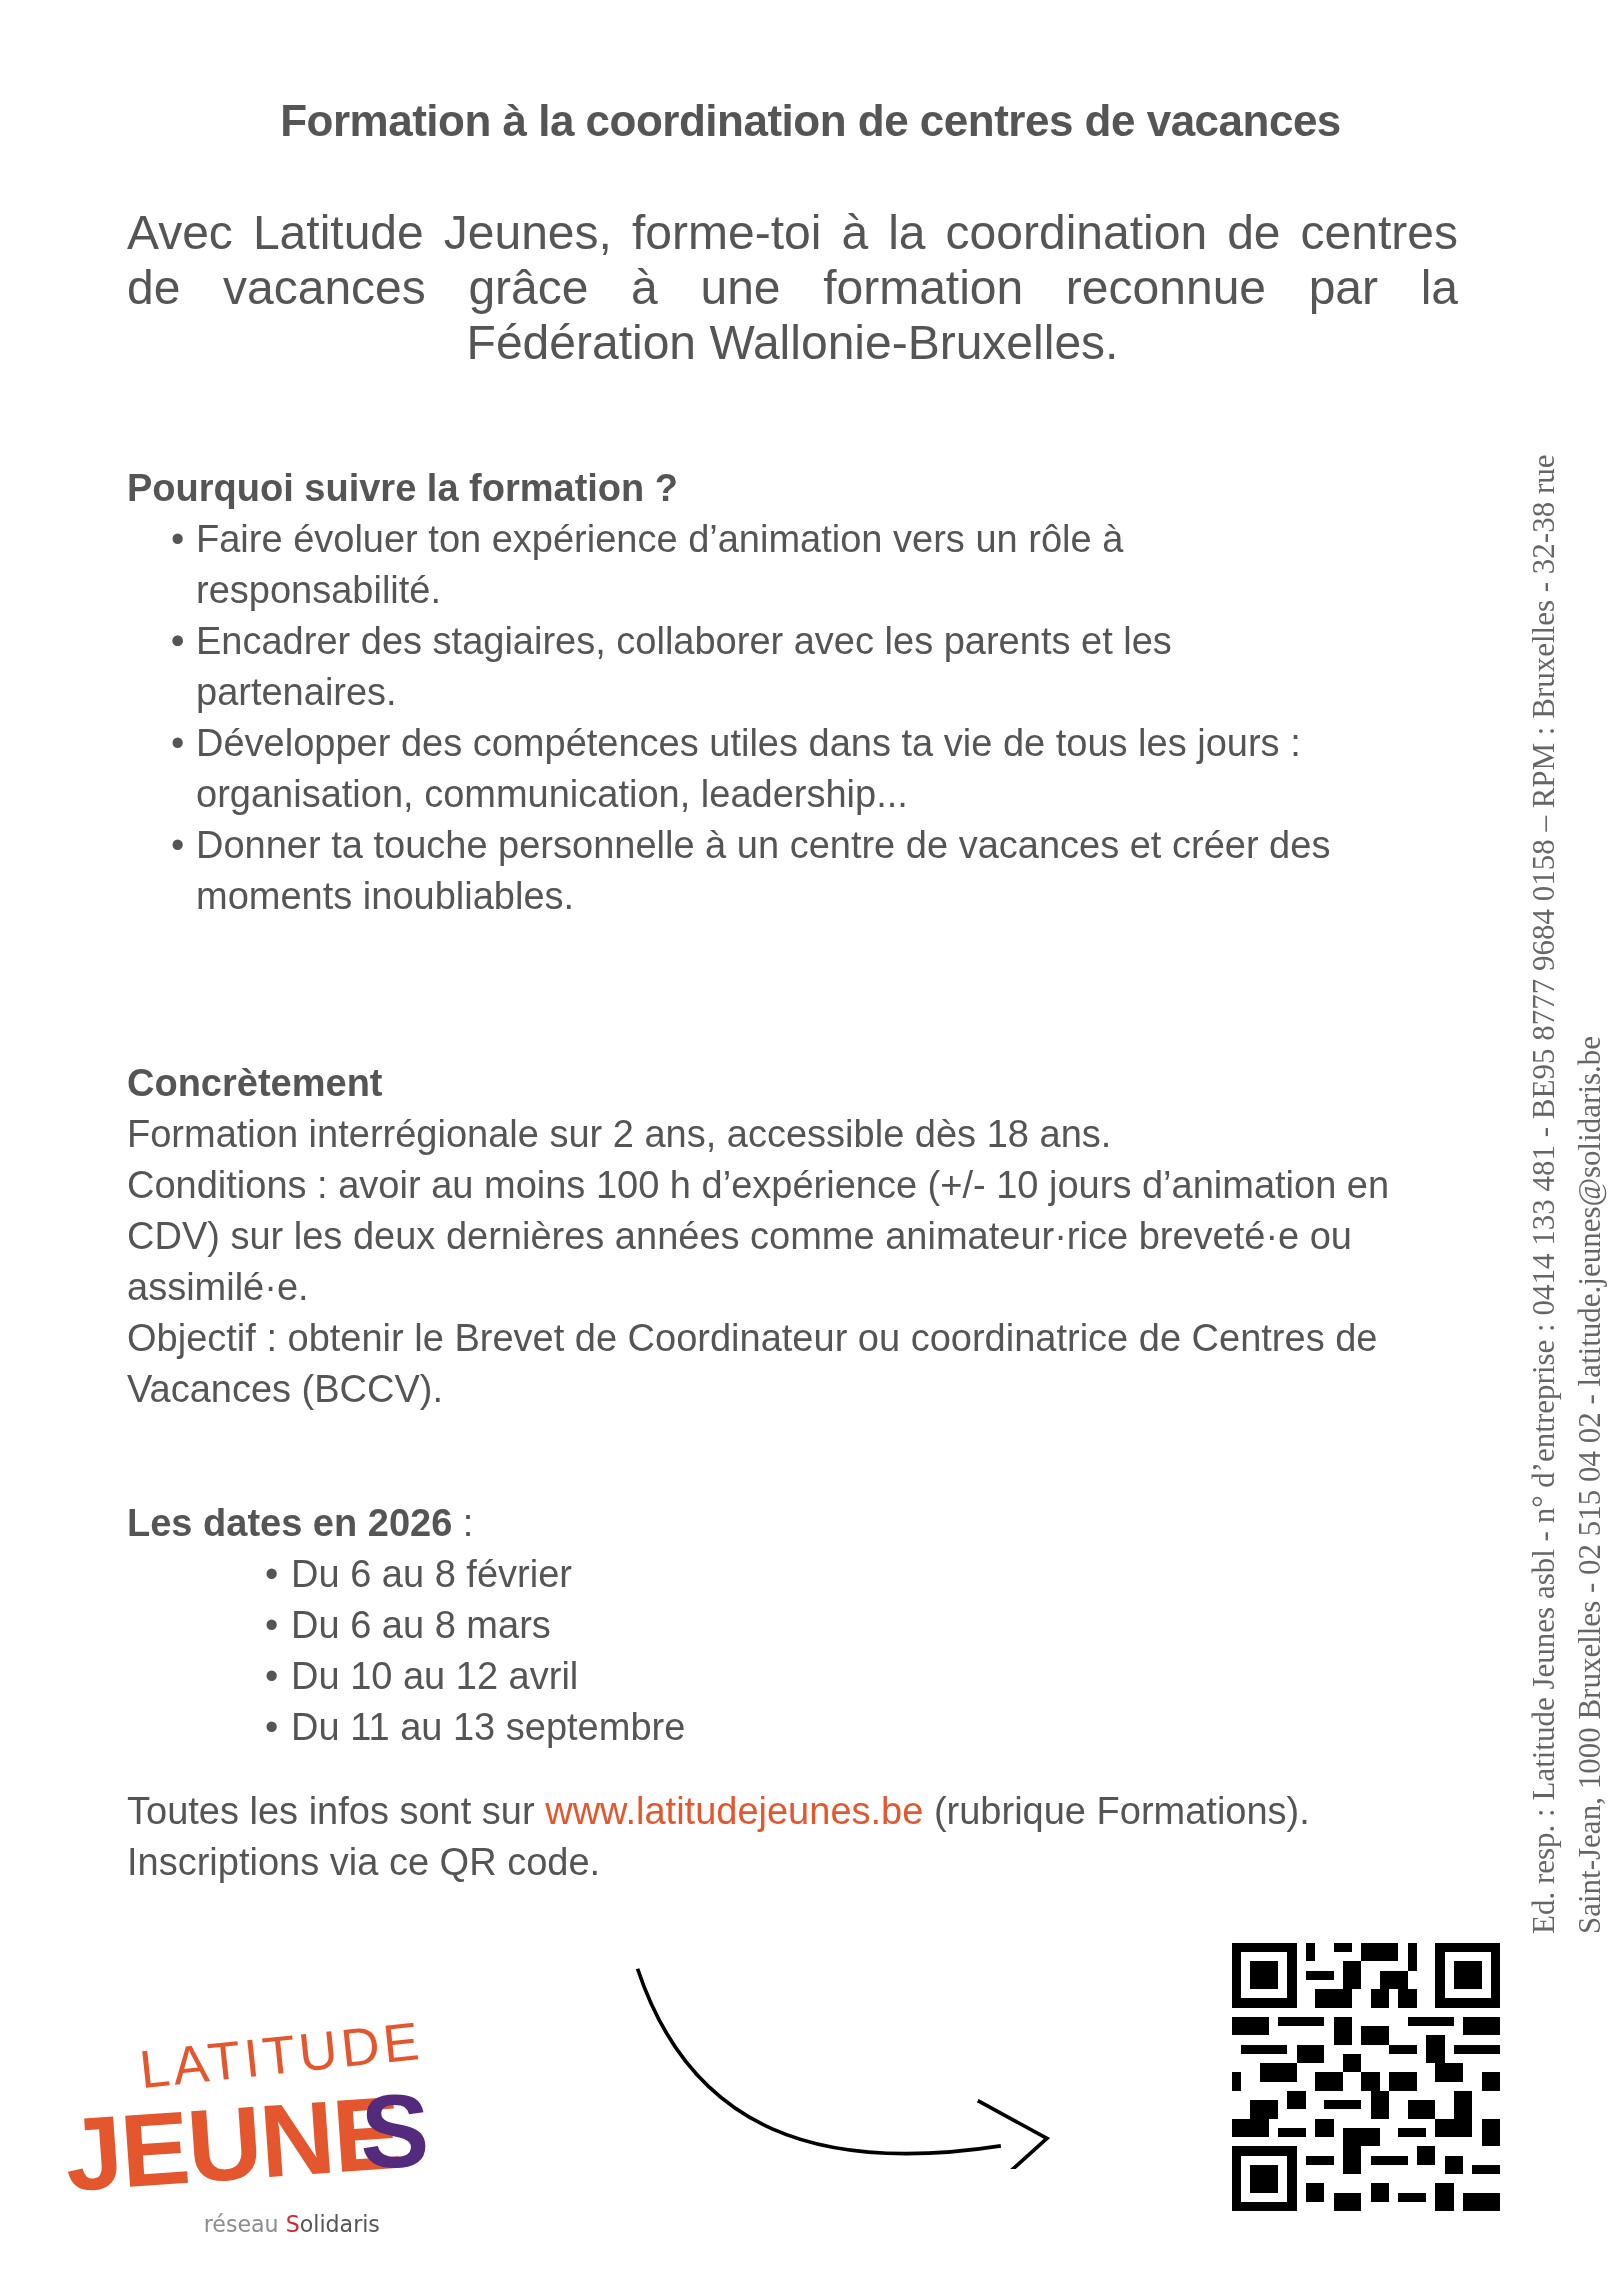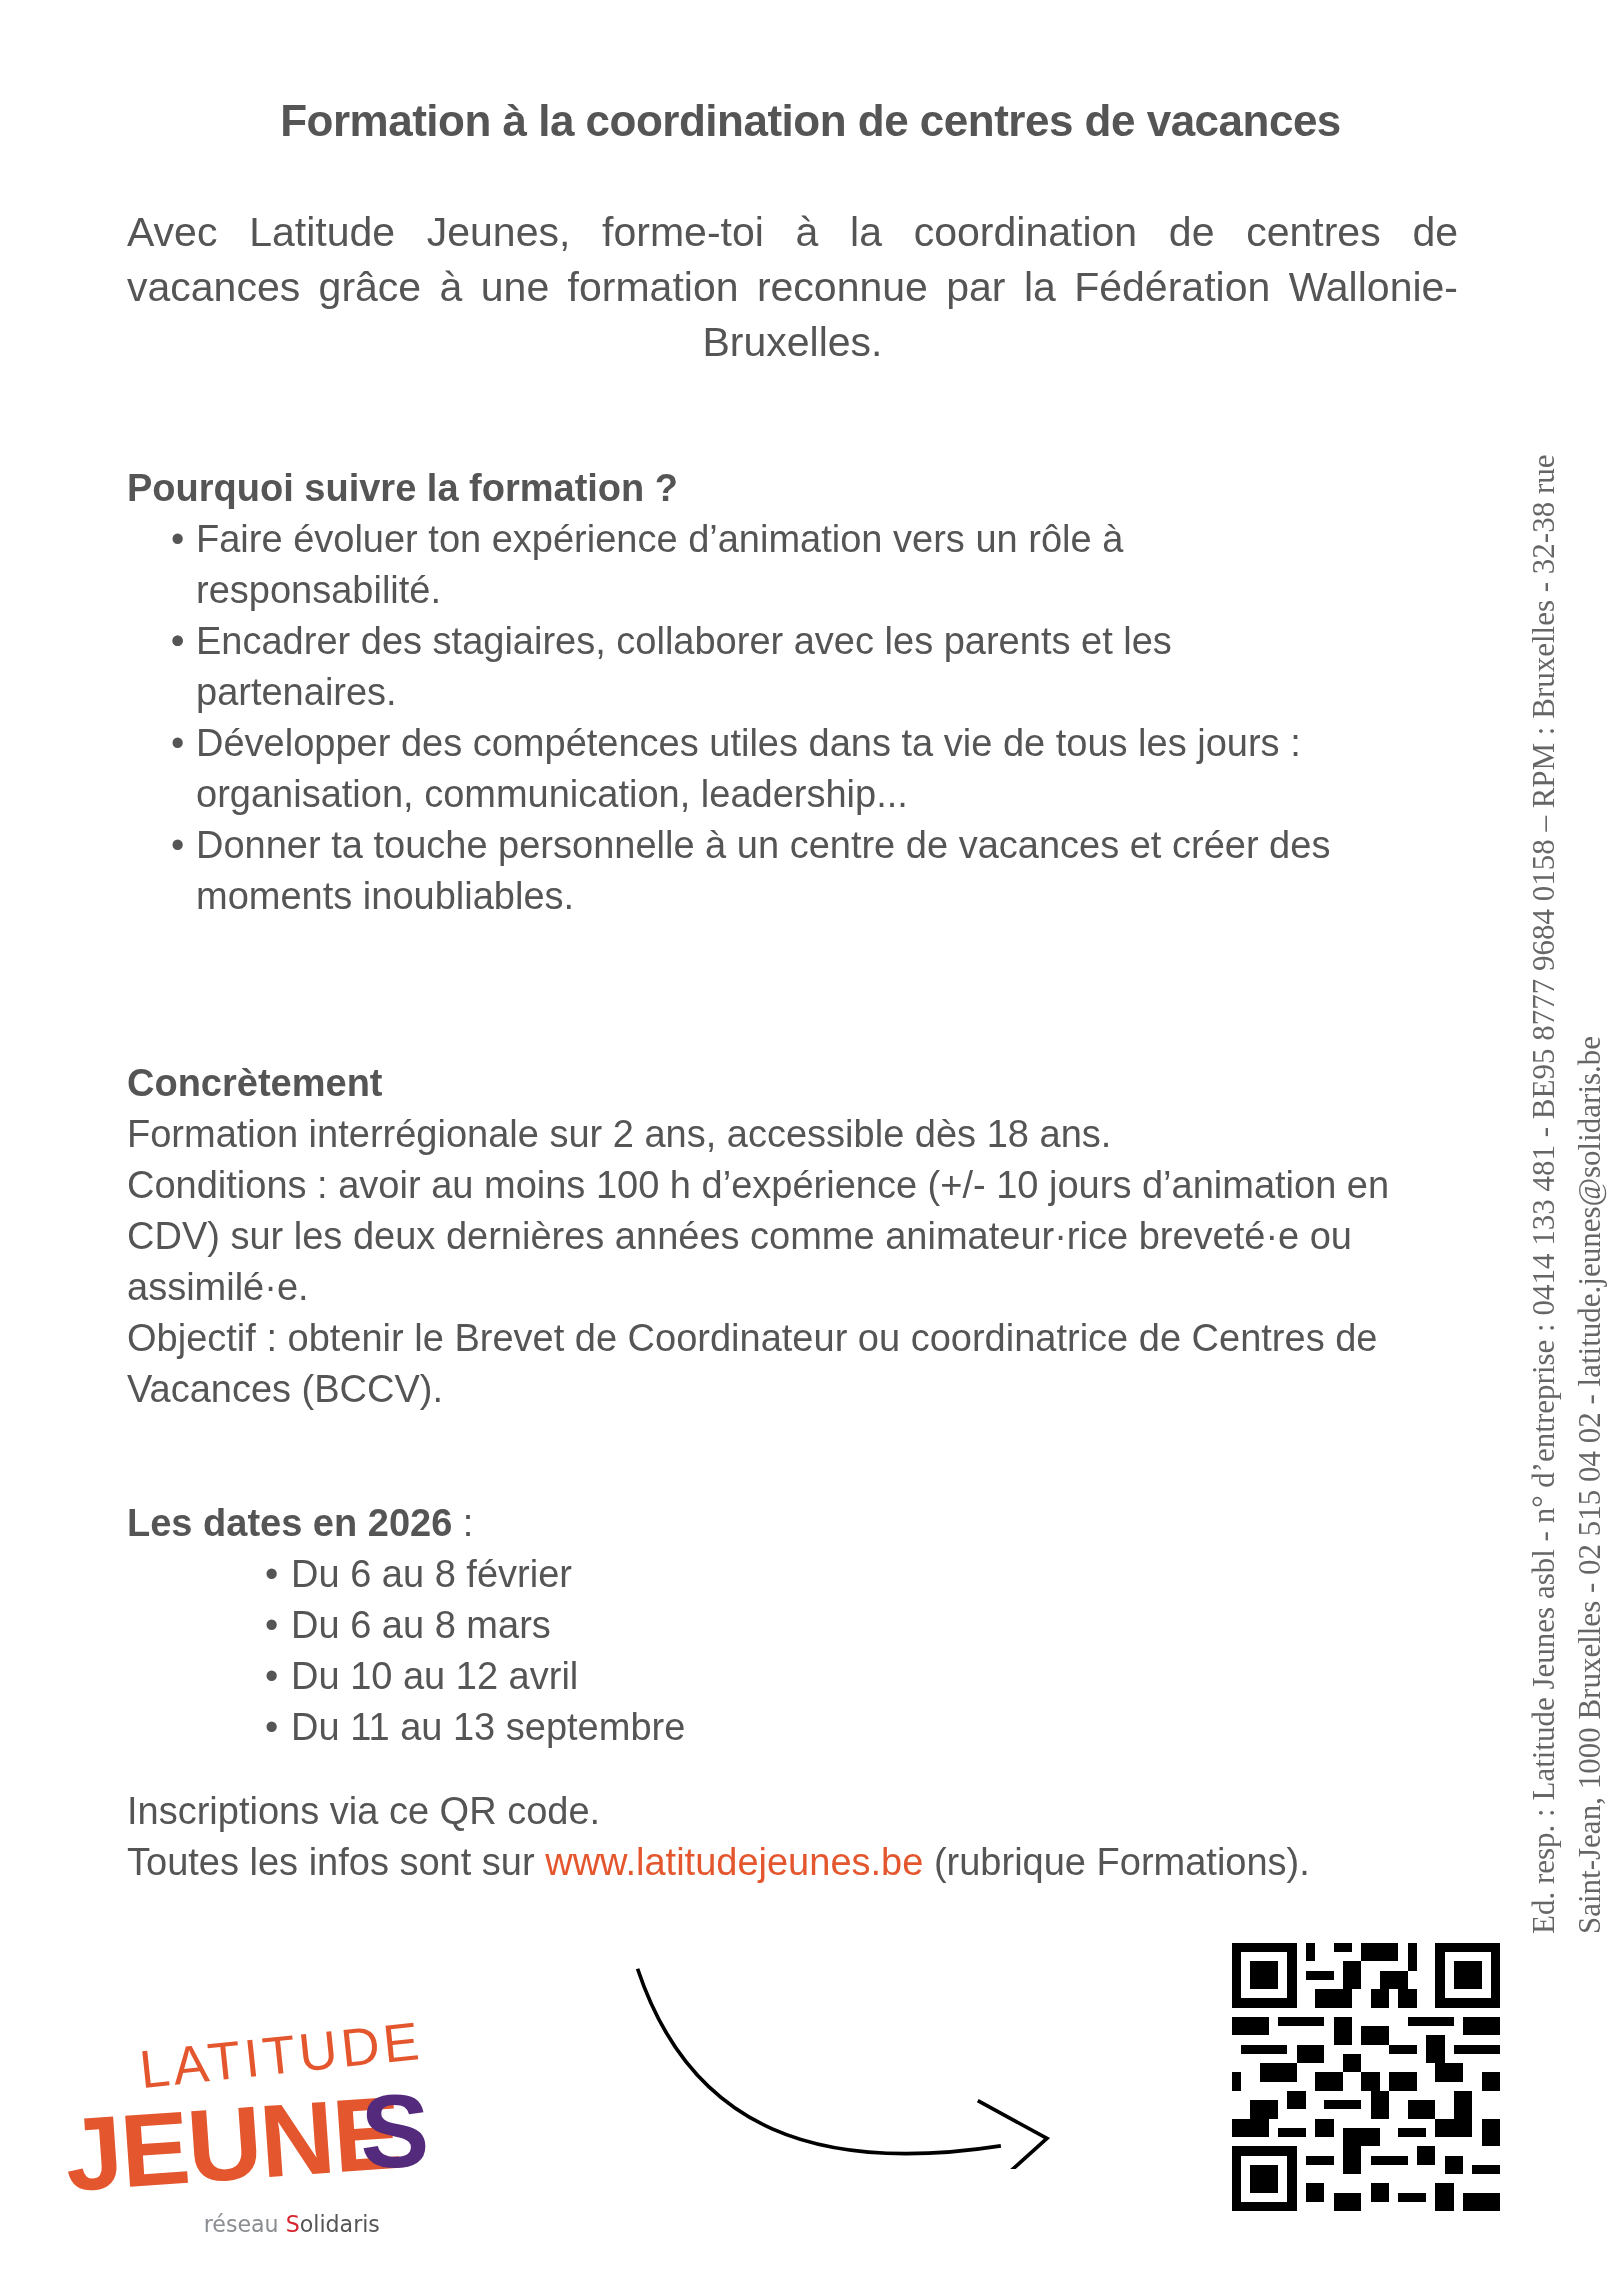--- a/index.html
+++ b/index.html
@@ -6,21 +6,21 @@
     body {
       width:1613px; height:2289px; background:#ffffff; position:relative; overflow:hidden;
       font-family:"Liberation Sans", sans-serif; color:#555555;
     }
     .title {
       position:absolute; left:0; right:0; top:96px; text-align:center;
       font-size:44px; font-weight:bold; color:#555555; letter-spacing:-0.5px;margin-left:8px;
     }
     .intro {
       position:absolute; left:127px; width:1331px; top:205px;
-      font-size:41px; line-height:55px; text-align:justify; text-align-last:center; color:#555;
+      font-size:48px; line-height:55px; text-align:justify; text-align-last:center; color:#555;
     }
     .block { position:absolute; left:127px; width:1347px; font-size:38px; line-height:51px; color:#555; }
     .h { font-weight:bold; }
     .b { font-weight:normal; }
     ul { list-style:none; margin:0; padding:0; }
     .why li { position:relative; padding-left:69px; }
     .why li .dot { position:absolute; left:44px; }
     .dates li { position:relative; padding-left:164px; }
     .dates li .dot { position:absolute; left:138px; }
     .link { color:#e4572e; text-decoration:none; }
@@ -61,22 +61,22 @@
   <div><span class="h">Les dates en 2026</span><span> :</span></div>
   <ul class="dates">
     <li><span class="dot">•</span><span>Du 6 au 8 février</span></li>
     <li><span class="dot">•</span><span>Du 6 au 8 mars</span></li>
     <li><span class="dot">•</span><span>Du 10 au 12 avril</span></li>
     <li><span class="dot">•</span><span>Du 11 au 13 septembre</span></li>
   </ul>
 </div>
 
 <div class="block" style="top:1786px;">
+  <div><span>Toutes les infos sont sur </span><a class="link">www.latitudejeunes.be</a><span> (rubrique Formations).</span></div>
   <div>Inscriptions via ce QR code.</div>
-  <div><span>Toutes les infos sont sur </span><a class="link">www.latitudejeunes.be</a><span> (rubrique Formations).</span></div>
 </div>
 
 <div class="vert">
   <div>Ed. resp. : Latitude Jeunes asbl - n° d’entreprise : 0414 133 481 - BE95 8777 9684 0158 – RPM : Bruxelles - 32-38 rue</div>
   <div>Saint-Jean, 1000 Bruxelles - 02 515 04 02 - latitude.jeunes@solidaris.be</div>
 </div>
 
 <svg class="logo" viewBox="0 0 420 270">
   <text x="80" y="80" transform="rotate(-6 200 60)" font-family="Liberation Sans, sans-serif" font-size="58" fill="#e4572e" letter-spacing="4">LATITUDE</text>
   <text x="0" y="190" transform="rotate(-4 200 160)" font-family="Liberation Sans, sans-serif" font-size="112" font-weight="bold" fill="#e4572e" letter-spacing="-2">JEUNE</text>

